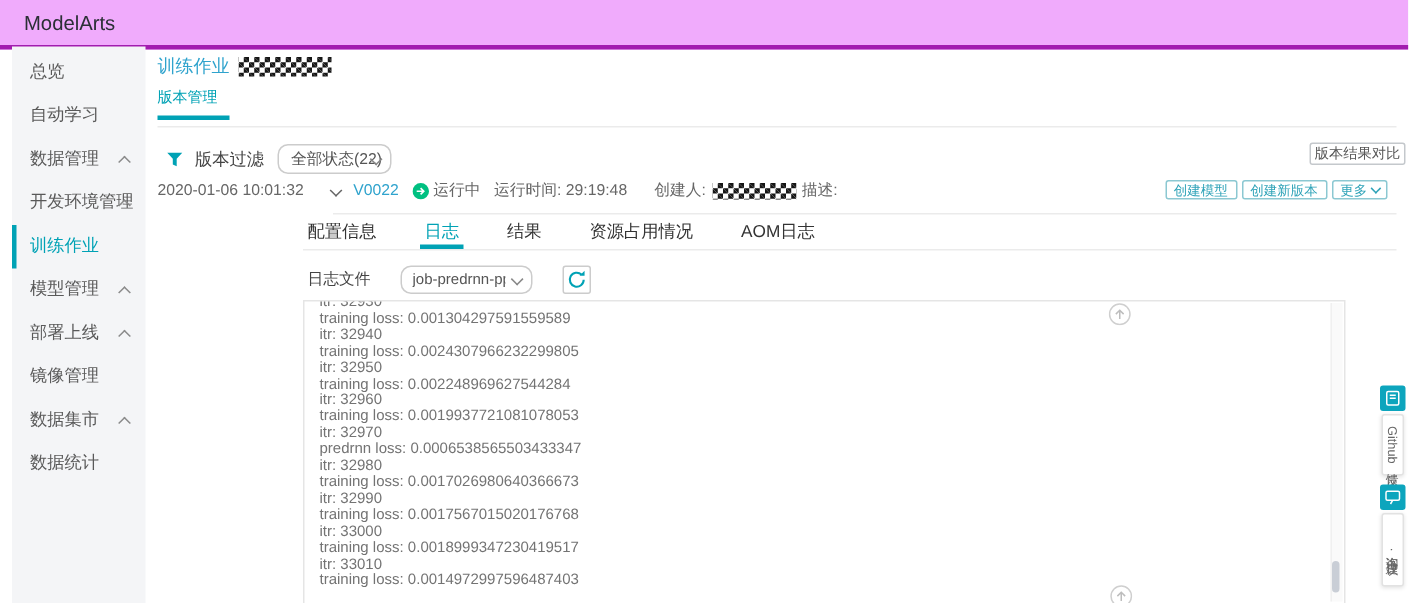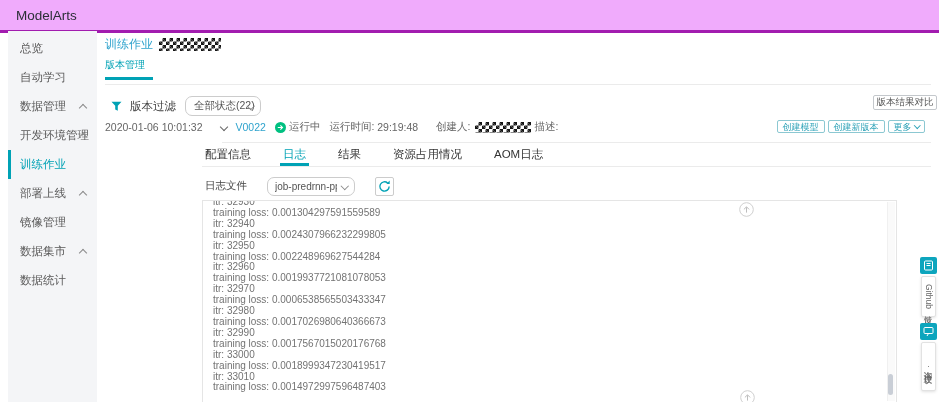--- a/index.html
+++ b/index.html
@@ -93,20 +93,21 @@
   <div class="topbar">
     <span class="logo">ModelArts</span>
   </div>
 
   <div class="sidebar">
     <div class="side-item"><span>总览</span></div>
     <div class="side-item"><span>自动学习</span></div>
     <div class="side-item"><span>数据管理</span><i class="chev up"></i></div>
     <div class="side-item"><span>开发环境管理</span><i class="chev up"></i></div>
     <div class="side-item selected"><span>训练作业</span></div>
+    <div class="side-item"><span>模型管理</span><i class="chev up"></i></div>
     <div class="side-item"><span>部署上线</span><i class="chev up"></i></div>
     <div class="side-item"><span>镜像管理</span></div>
     <div class="side-item"><span>数据集市</span><i class="chev up"></i></div>
     <div class="side-item"><span>数据统计</span></div>
   </div>
 
   <div class="crumb-row">
     <span class="crumb-link">训练作业</span>
     <span class="censor big"></span>
   </div>
@@ -184,21 +185,21 @@
     <div class="log-lines">
       <div>itr: 32930</div>
       <div>training loss: 0.001304297591559589</div>
       <div>itr: 32940</div>
       <div>training loss: 0.0024307966232299805</div>
       <div>itr: 32950</div>
       <div>training loss: 0.002248969627544284</div>
       <div>itr: 32960</div>
       <div>training loss: 0.0019937721081078053</div>
       <div>itr: 32970</div>
-      <div>training loss: 0.0006538565503433347</div>
+      <div>predrnn loss: 0.0006538565503433347</div>
       <div>itr: 32980</div>
       <div>training loss: 0.0017026980640366673</div>
       <div>itr: 32990</div>
       <div>training loss: 0.0017567015020176768</div>
       <div>itr: 33000</div>
       <div>training loss: 0.0018999347230419517</div>
       <div>itr: 33010</div>
       <div>training loss: 0.0014972997596487403</div>
     </div>
   </div>

